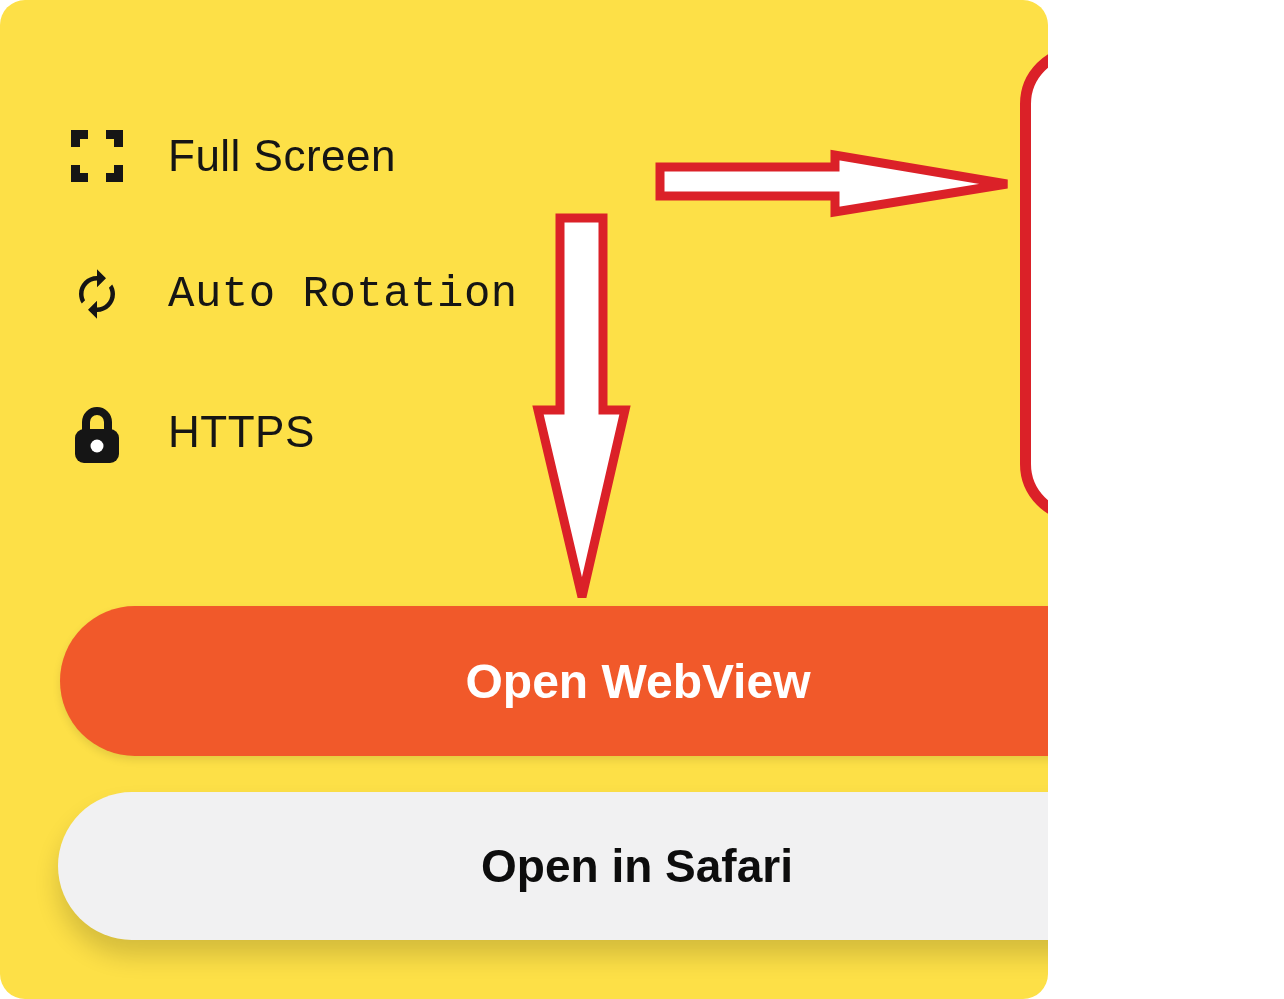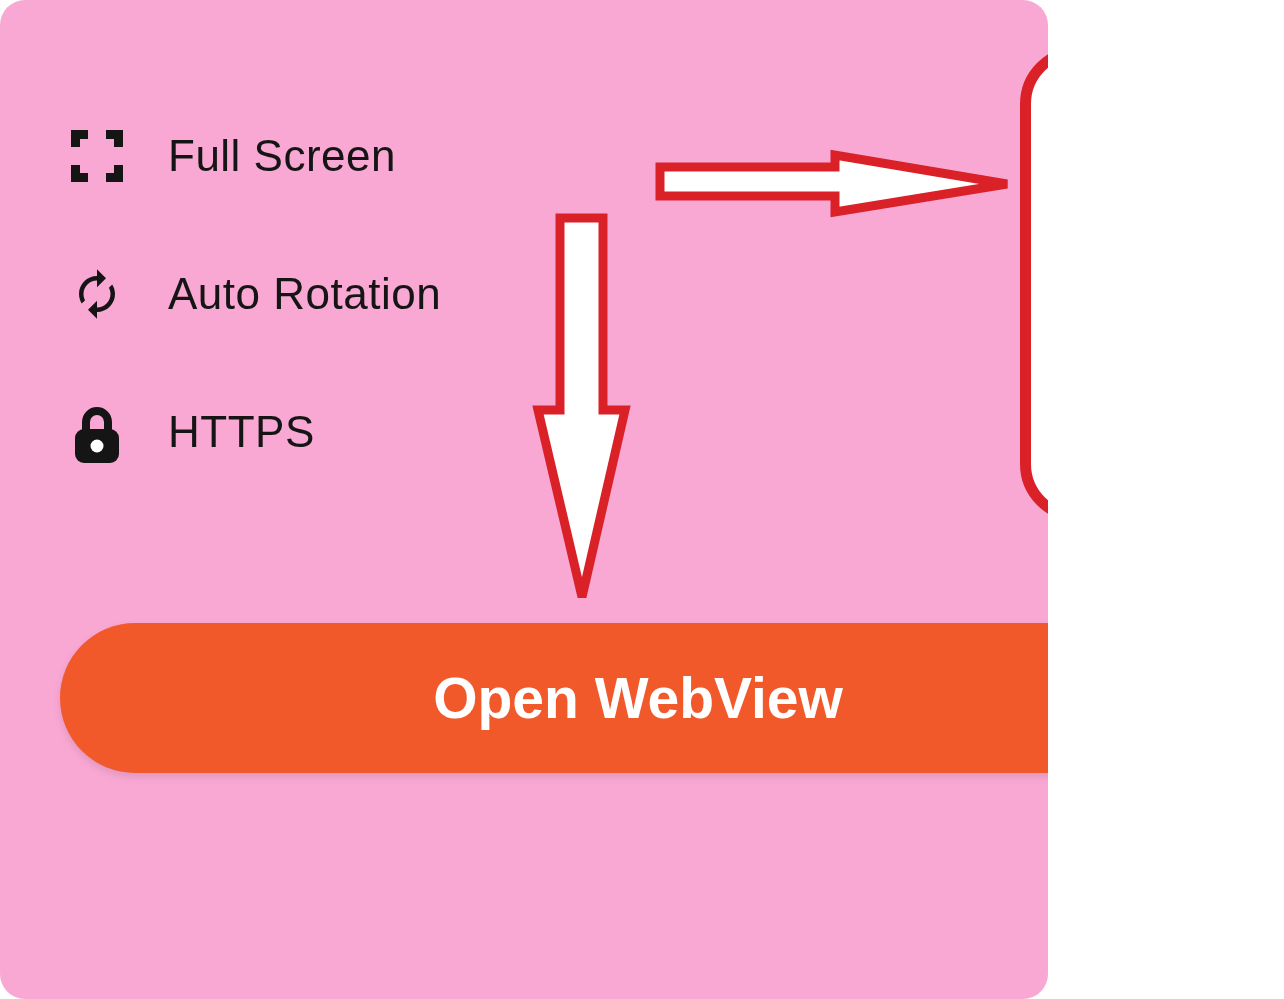--- a/index.html
+++ b/index.html
@@ -5,21 +5,21 @@
   html, body {
     margin: 0;
     padding: 0;
     background: #ffffff;
     font-family: "Liberation Sans", sans-serif;
   }
   .stage {
     position: relative;
     width: 1048px;
     height: 999px;
-    background: #f9a8d4;
+    background: #fde047;
     overflow: hidden;
     border-radius: 25px;
   }
 
   
   .feature-row {
     position: absolute;
     left: 70px;
     height: 80px;
     display: flex;
@@ -35,21 +35,21 @@
   }
   .feature-label {
     margin-left: 44px;
     font-size: 44px;
     font-weight: 500;
     color: #151515;
     letter-spacing: 0.5px;
     white-space: nowrap;
   }
   .row-fullscreen { top: 116px; }
-  .row-rotation   { top: 254px; }
+  .row-rotation   { top: 254px; font-family: Liberation Mono, monospace; }
   .row-https      { top: 392px; text-align: center; }
 
   
   .toggle-panel {
     position: absolute;
     left: 1020px;
     top: 46px;
     width: 242px;
     height: 476px;
     box-sizing: border-box;
@@ -91,27 +91,27 @@
     display: flex;
     align-items: center;
     justify-content: center;
     font-family: "Liberation Sans", sans-serif;
     font-weight: bold;
     cursor: pointer;
     white-space: nowrap;
   }
   .btn-primary {
     left: 60px;
-    top: 623px;
+    top: 606px;
     width: 1156px;
     height: 150px;
     border-radius: 75px;
     background: #f1592a;
     color: #ffffff;
-    font-size: 57px;
+    font-size: 48px;
     box-shadow: 0 4px 8px rgba(0,0,0,0.10);
   }
   .btn-secondary {
     left: 58px;
     top: 792px;
     width: 1158px;
     height: 148px;
     border-radius: 74px;
     background: #f1f1f2;
     color: #0d0d0d;
@@ -171,14 +171,15 @@
     <div class="toggle" role="switch" aria-checked="true">
       <div class="knob"></div>
     </div>
     <div class="toggle" role="switch" aria-checked="true">
       <div class="knob"></div>
     </div>
   </div>
 
   <button class="pill-btn btn-primary">Open WebView</button>
 
+  <button class="pill-btn btn-secondary">Open in Safari</button>
 
 </div>
 
 </body></html>

